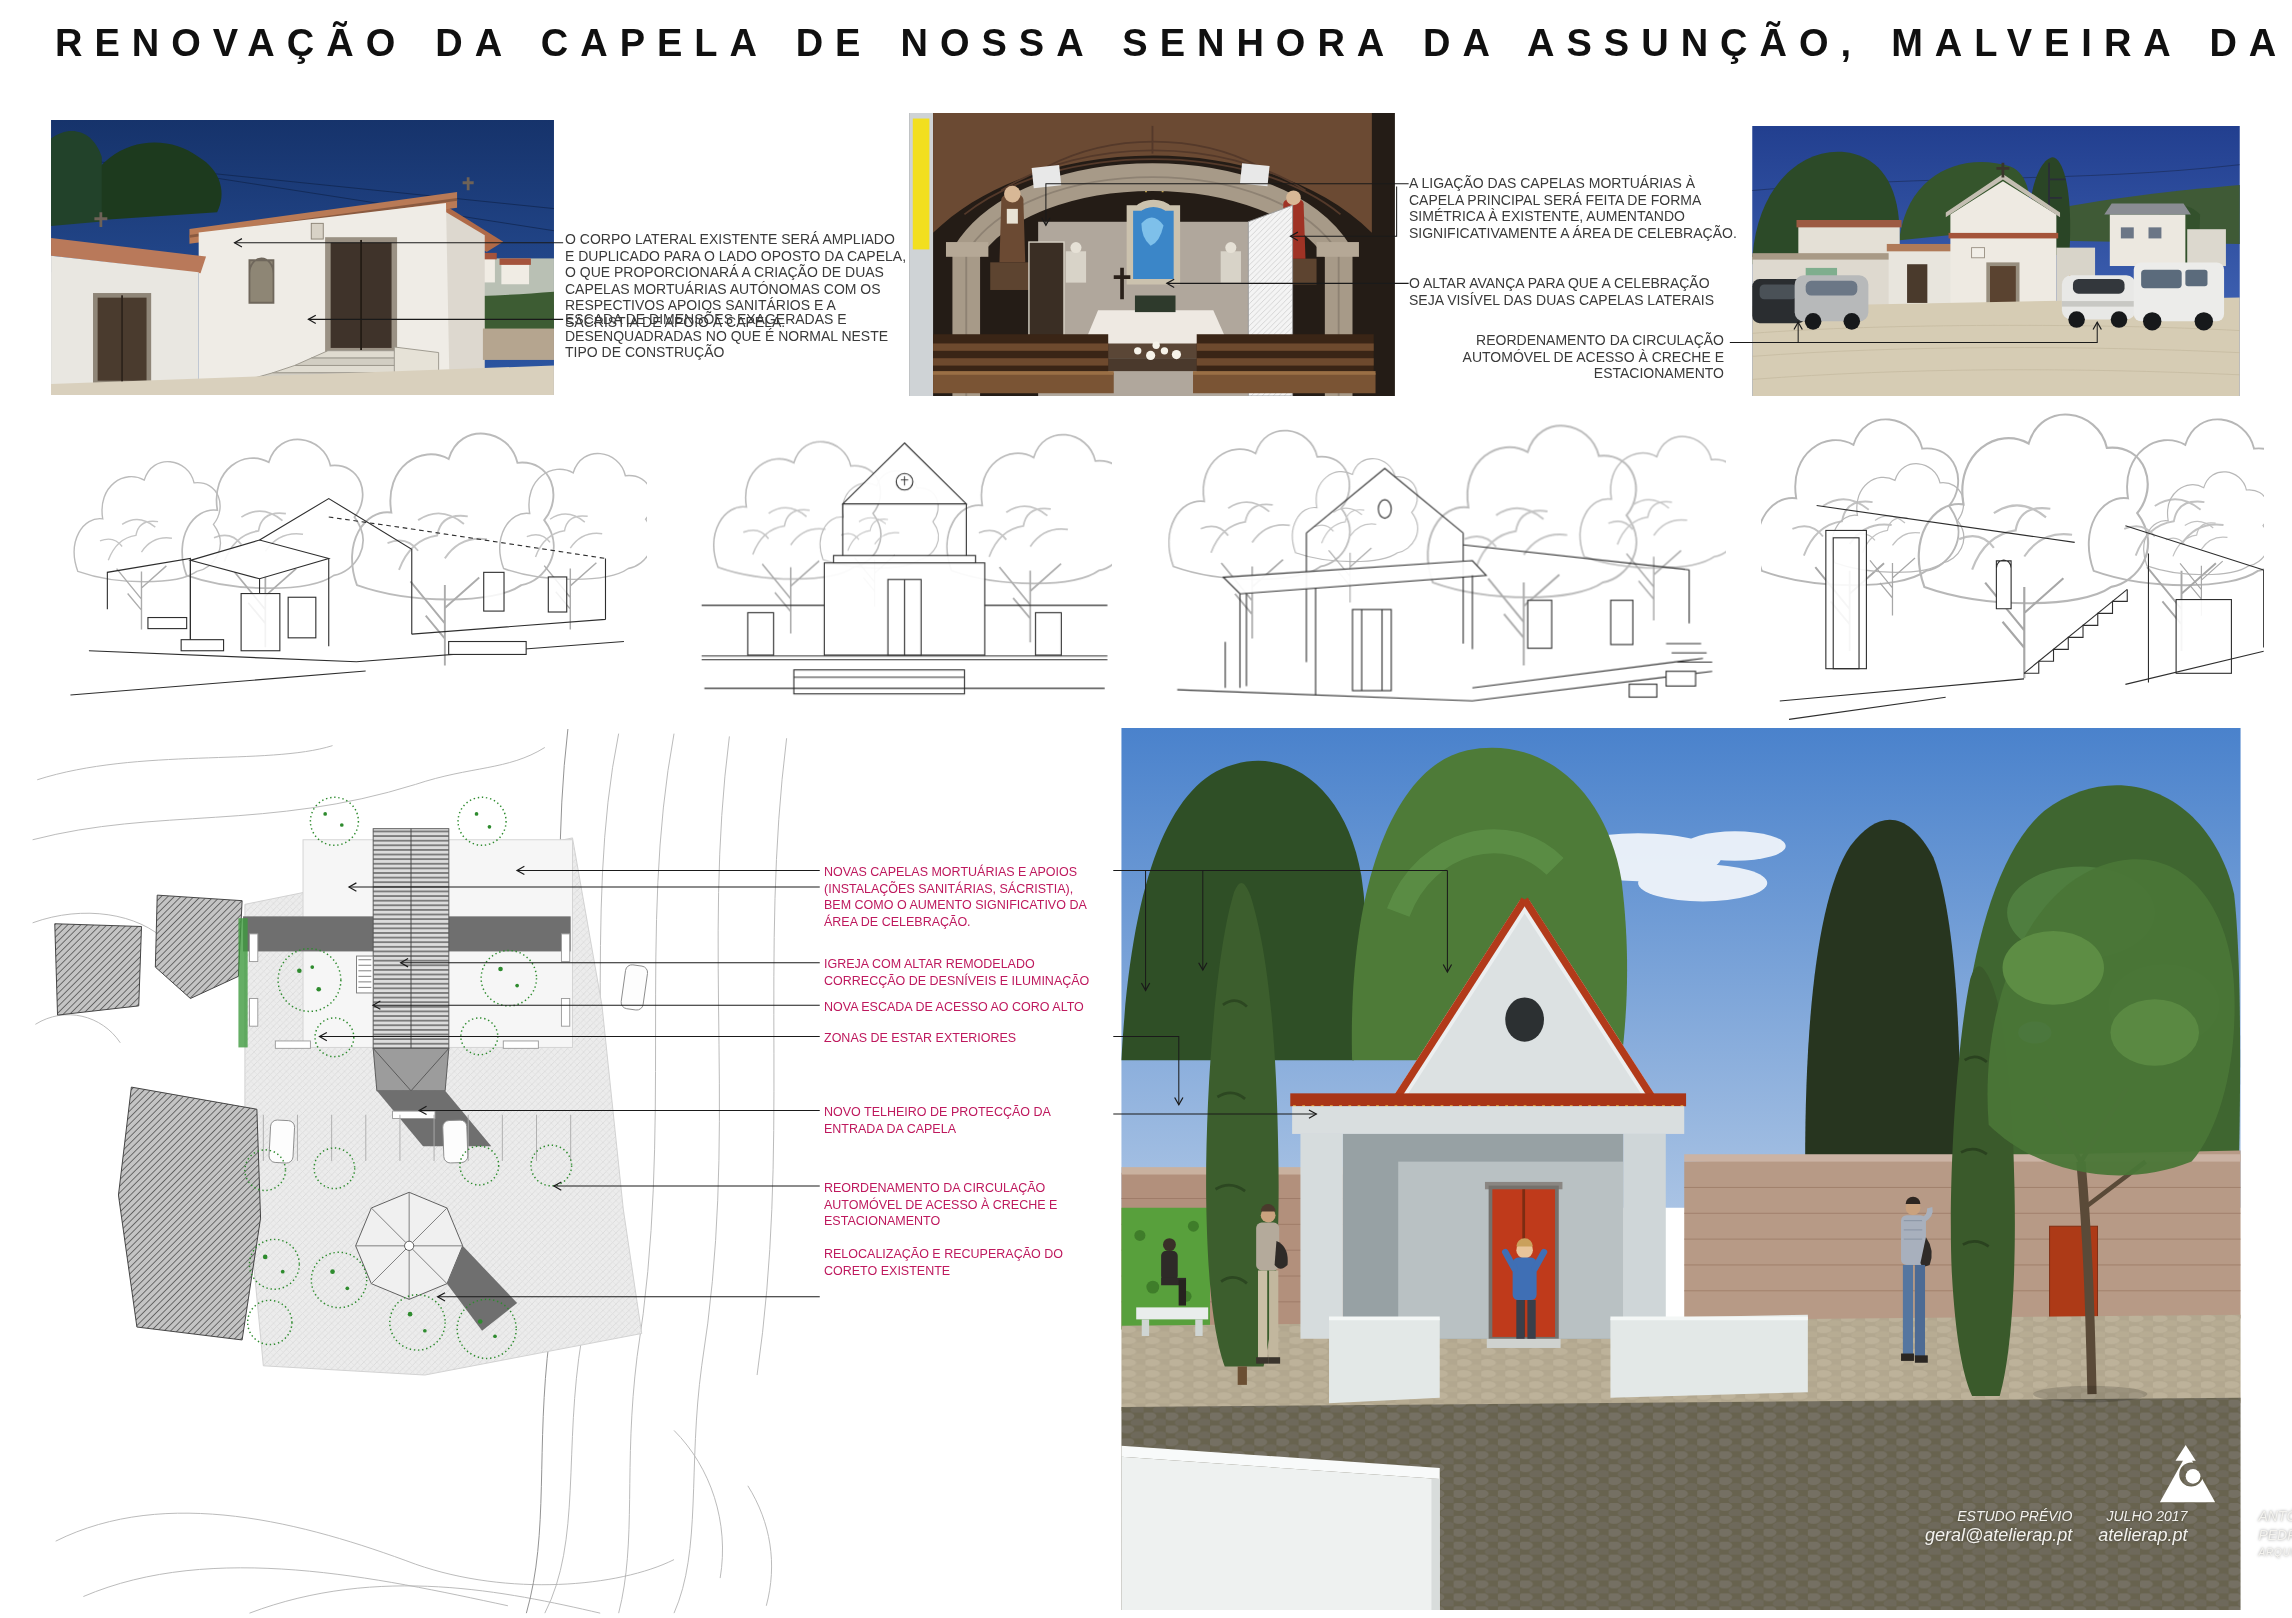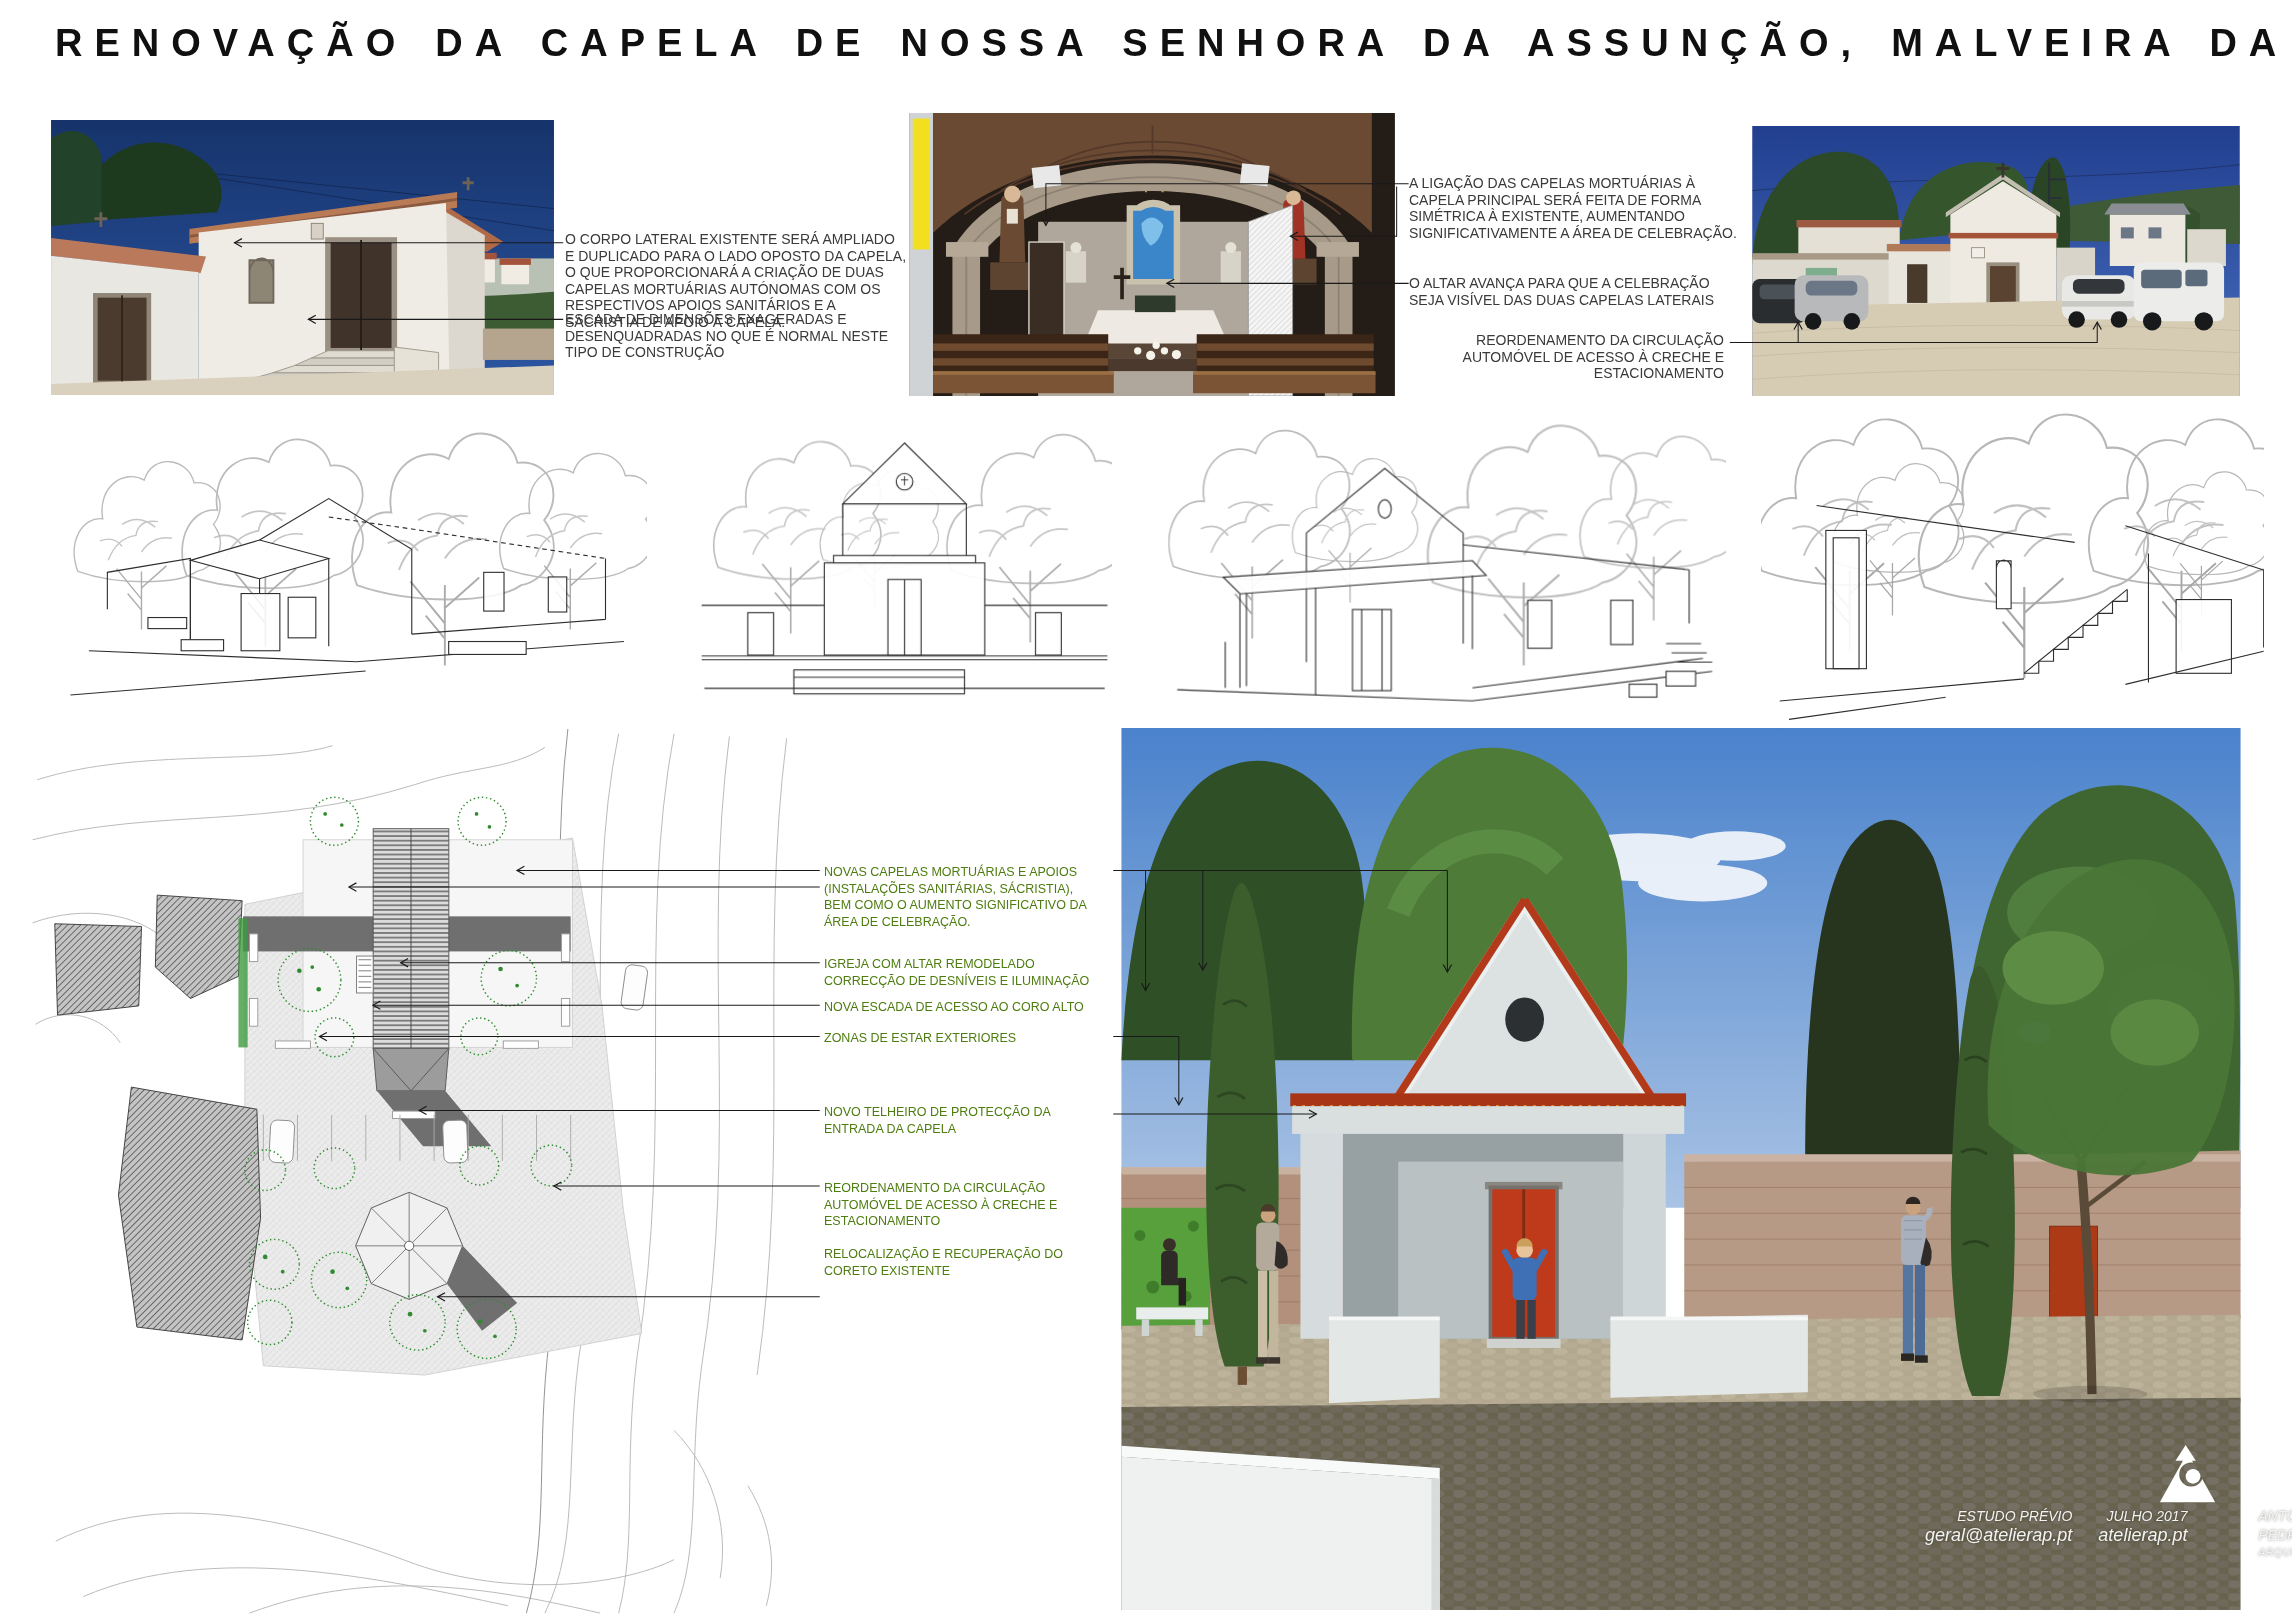--- a/index.html
+++ b/index.html
@@ -6,21 +6,21 @@
   .board{position:relative;width:2293px;height:1619px;background:#fff;overflow:hidden;
          font-family:"Liberation Sans","DejaVu Sans",sans-serif;color:#2e2e2e;}
   .title{position:absolute;left:55px;top:22px;font-size:38px;font-weight:bold;color:#101010;
          letter-spacing:12px;word-spacing:5.5px;white-space:nowrap;}
   .photo{position:absolute;overflow:hidden;}
   .photo svg{display:block;}
   .sketch{position:absolute;}
   .annot{position:absolute;font-size:14px;line-height:16.6px;color:#3a3a3a;}
   .annot .item{position:absolute;left:0;width:100%;}
   .right-align{text-align:right;}
-  .plan-annot{position:absolute;left:824px;width:279px;font-size:12.5px;line-height:16.6px;color:#4d7c0f;}
+  .plan-annot{position:absolute;left:824px;width:279px;font-size:12.5px;line-height:16.6px;color:#be185d;}
   .plan-annot .item{position:absolute;left:0;width:100%;}
   .overlay{position:absolute;left:0;top:0;pointer-events:none;}
   .footer{position:absolute;left:1925px;top:1507px;display:flex;gap:26px;color:#f4f3ef;
           font-size:14px;line-height:18.5px;text-shadow:0 0 2.8px rgba(0,0,0,.45);}
   .footer .col{text-align:right;font-style:italic;}
   .footer .col.center{text-align:left;margin-left:45px;}
   .footer .small{font-size:18px;}
   .logo{position:absolute;left:2158px;top:1445px;}
 </style>
 </head>

